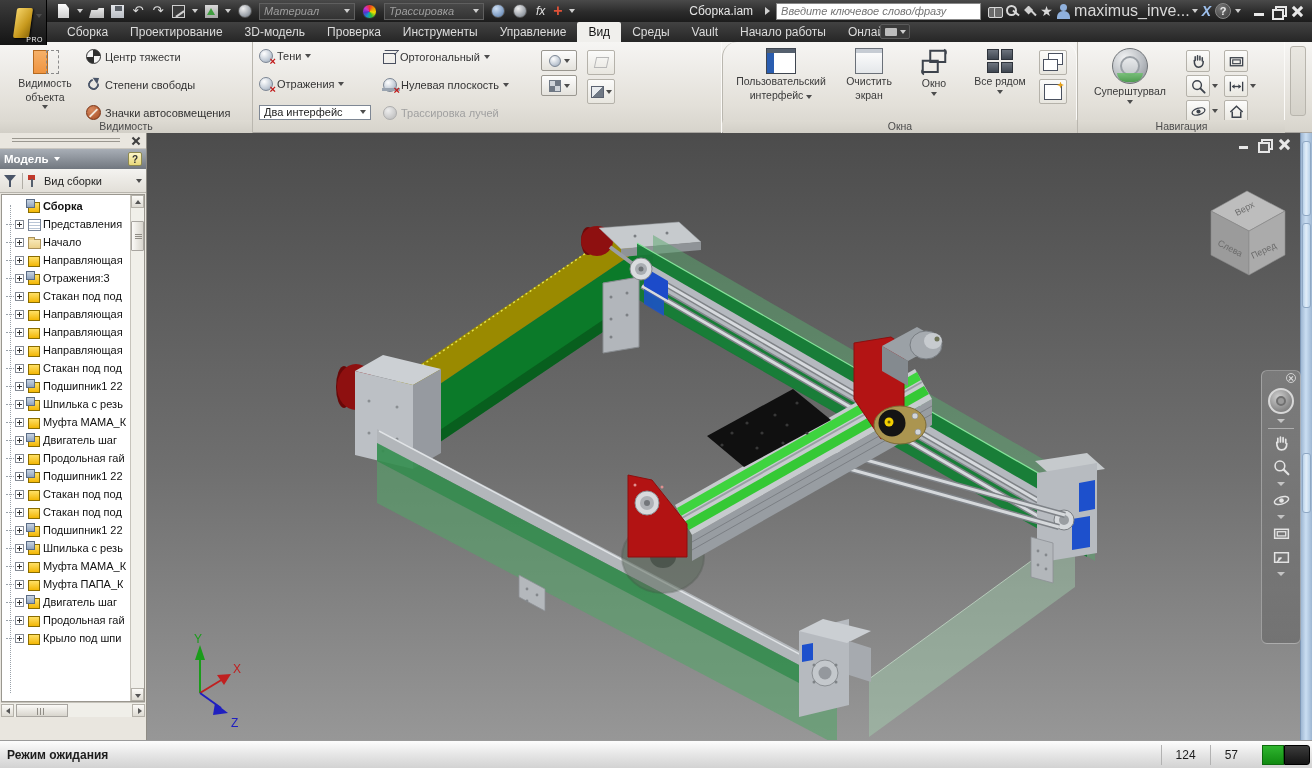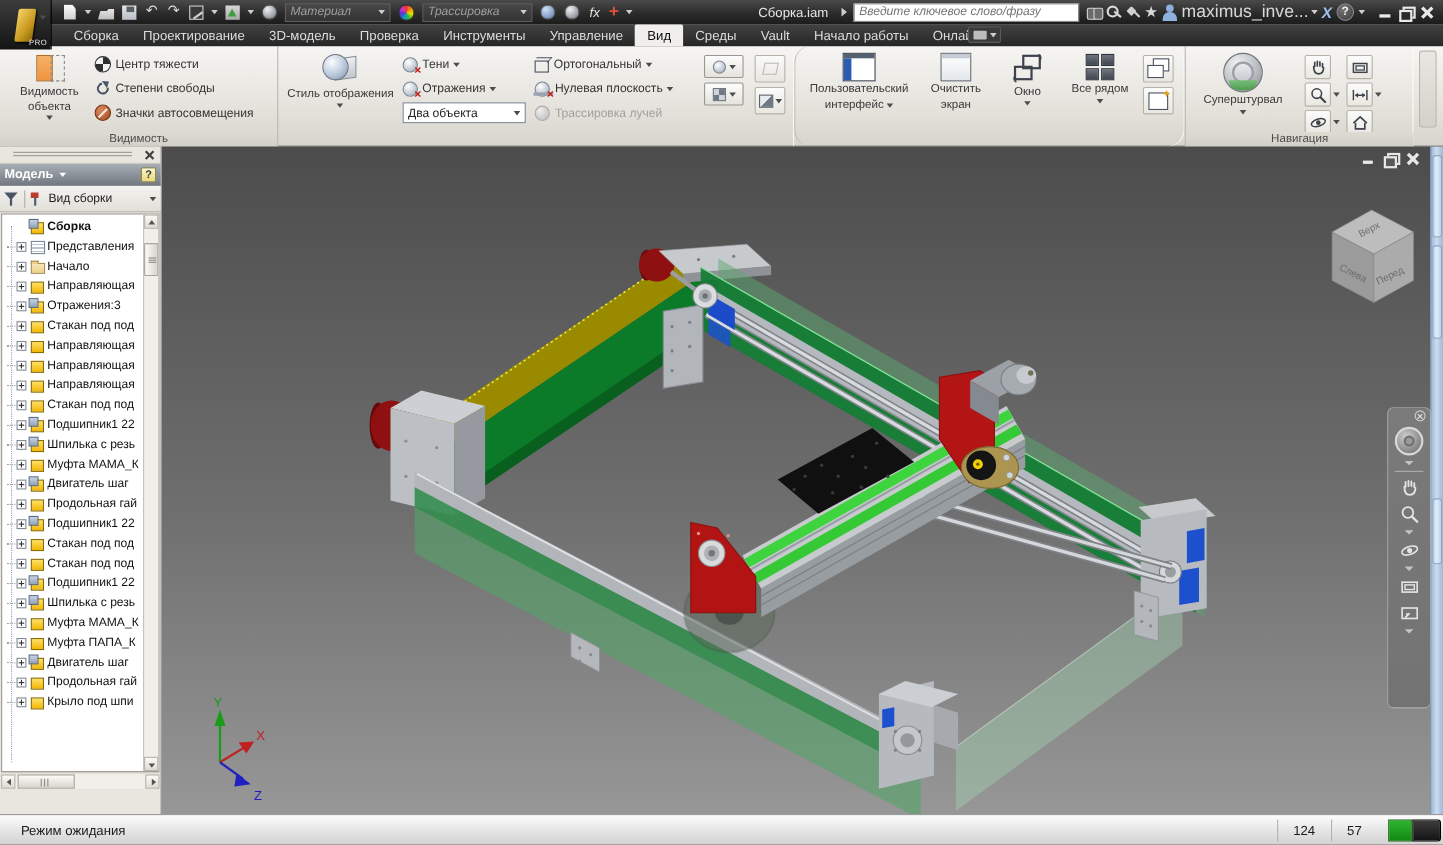--- a/index.html
+++ b/index.html
@@ -99,21 +99,21 @@
   .panel + .panel { border-left:1px solid #bab7af; box-shadow:-1px 0 0 #fbfaf8 inset; }
   .ptitle {
     position:absolute; left:0; right:0; bottom:0; height:13px;
     background:linear-gradient(#dedbd3,#d2cfc7); color:#4c4c4c;
     text-align:center; font-size:10.5px; line-height:13px; white-space:nowrap;
   }
   .ptitle .dd2 { display:inline-block; width:0; height:0; border-left:3px solid transparent; border-right:3px solid transparent; border-top:4px solid #555; margin-left:4px; }
   .bigbtn { display:flex; flex-direction:column; align-items:center; justify-content:flex-start; width:78px; padding-top:2px; gap:2px; }
   .bigbtn .blabel { font-size:10.5px; line-height:11.5px; text-align:center; color:#3a3a3a; white-space:nowrap; }
   .dd { width:0; height:0; border-left:3px solid transparent; border-right:3px solid transparent; border-top:4px solid #4c4c4c; display:inline-block; }
-  .smallrows { display:flex; flex-direction:column; justify-content:flex-start; gap:3px; padding-top:3px; }
+  .smallrows { display:flex; flex-direction:column; justify-content:flex-start; gap:13px; padding-top:3px; }
   .srow { display:flex; align-items:center; gap:4px; height:19px; white-space:nowrap; color:#333; }
   .srow.disabled { color:#a0a0a0; }
   
   .ic-visobj { width:26px; height:28px; position:relative; }
   .ic-visobj::before { content:""; position:absolute; left:1px; top:2px; width:13px; height:22px; background:linear-gradient(#f6b169,#ef9440); border:1px solid #b56a20; }
   .ic-visobj::after { content:""; position:absolute; left:14px; top:2px; width:11px; height:22px; border:1px dashed #8a8a8a; }
   .ic-centroid { width:15px; height:15px; border-radius:50%; border:1px solid #333;
     background:conic-gradient(#2f2f2f 0 90deg,#f5f5f5 90deg 180deg,#2f2f2f 180deg 270deg,#f5f5f5 270deg); }
   .ic-dof { width:15px; height:15px; position:relative; }
   .ic-dof::before { content:""; position:absolute; inset:2px; border:2px solid #4a5568; border-radius:50%; border-top-color:transparent; transform:rotate(35deg); }
@@ -237,21 +237,21 @@
   .nv-dd { width:0; height:0; border-left:4px solid transparent; border-right:4px solid transparent; border-top:4px solid #d8d8d8; opacity:.8; }
   .nv-div { width:26px; height:1px; background:rgba(230,230,230,.5); }
   .dockstrip { position:absolute; right:0; top:0; width:12px; height:607px; z-index:4;
     background:linear-gradient(90deg,#9db6d2,#cadef2 45%,#9db6d2); border-left:1px solid #7e97b5; }
   .dockstrip span { position:absolute; left:1px; right:1px; border-radius:3px; background:linear-gradient(90deg,#b9d2ea,#e2eef9 45%,#b9d2ea); border:1px solid #8fa8c4; }
   .ds1 { top:8px; height:75px; } .ds2 { top:90px; height:85px; } .ds3 { top:320px; height:60px; }
   
   .statusbar { position:absolute; left:0; bottom:0; width:1312px; height:28px;
     background:linear-gradient(#fdfdfd,#e8e8e8 45%,#d2d2d2); border-top:1px solid #9a9a9a;
     display:flex; align-items:center; font-size:12px; color:#1c1c1c; z-index:40; }
-  .sb-text { padding-left:19px; }
+  .sb-text { padding-left:7px;font-weight:bold; }
   .sb-cell { border-left:1px solid #b2b2b2; height:20px; display:flex; align-items:center; justify-content:flex-end; padding:0 14px; }
   .sb-meter { display:flex; align-items:center; margin:0 2px 0 10px; height:20px; }
   .sb-green { width:22px; height:20px; background:linear-gradient(#2fb52f,#118a11); border:1px solid #0d6b0d; }
   .sb-dark { width:26px; height:20px; background:linear-gradient(#3c3c3c,#141414); border:1px solid #000; border-radius:0 3px 3px 0; }
   text { font-family:"Liberation Sans","DejaVu Sans",sans-serif; }
 </style>
 </head>
 <body>
 
 <svg width="0" height="0" style="position:absolute">
@@ -400,38 +400,33 @@
         </div>
         <div class="srow">
           <span class="ic-automate"></span>
           <span>Значки автосовмещения</span>
         </div>
       </div>
       <div class="ptitle"><span>Видимость</span></div>
     </div>
 
     <div class="panel" style="width:470px; display:flex; gap:6px;">
-      <div class="bigbtn" style="width:104px">
-        <span class="ic-style"></span>
-        <span class="blabel">Стиль отображения</span>
-        <span class="dd"></span>
-      </div>
       <div class="smallrows" style="width:118px">
         <div class="srow">
           <span class="ic-sphx redx"></span>
           <span>Тени</span>
           <span class="dd"></span>
         </div>
         <div class="srow">
           <span class="ic-sphx redx"></span>
           <span>Отражения</span>
           <span class="dd"></span>
         </div>
         <div class="combo" style="width:112px">
-          <span>Два объекта</span>
+          <span>Два интерфейс</span>
           <span class="dd"></span>
         </div>
       </div>
       <div class="smallrows" style="width:150px">
         <div class="srow">
           <span class="ic-ortho"></span>
           <span>Ортогональный</span>
           <span class="dd"></span>
         </div>
         <div class="srow">
@@ -494,20 +489,21 @@
         <span class="dd"></span>
       </div>
       <div class="sideicons">
         <div class="sbtn">
             <span class="ic-cascade"></span>
           </div>
         <div class="sbtn">
             <span class="ic-newwin"></span>
           </div>
       </div>
+      <div class="ptitle"><span>Окна</span></div>
     </div>
 
     <div class="panel" style="width:208px; display:flex; gap:6px;">
       <div class="bigbtn" style="width:92px">
         <span class="ic-wheel"></span>
         <span class="blabel">Суперштурвал</span>
         <span class="dd"></span>
       </div>
       <div class="navgrid">
         <div class="ngcell">

